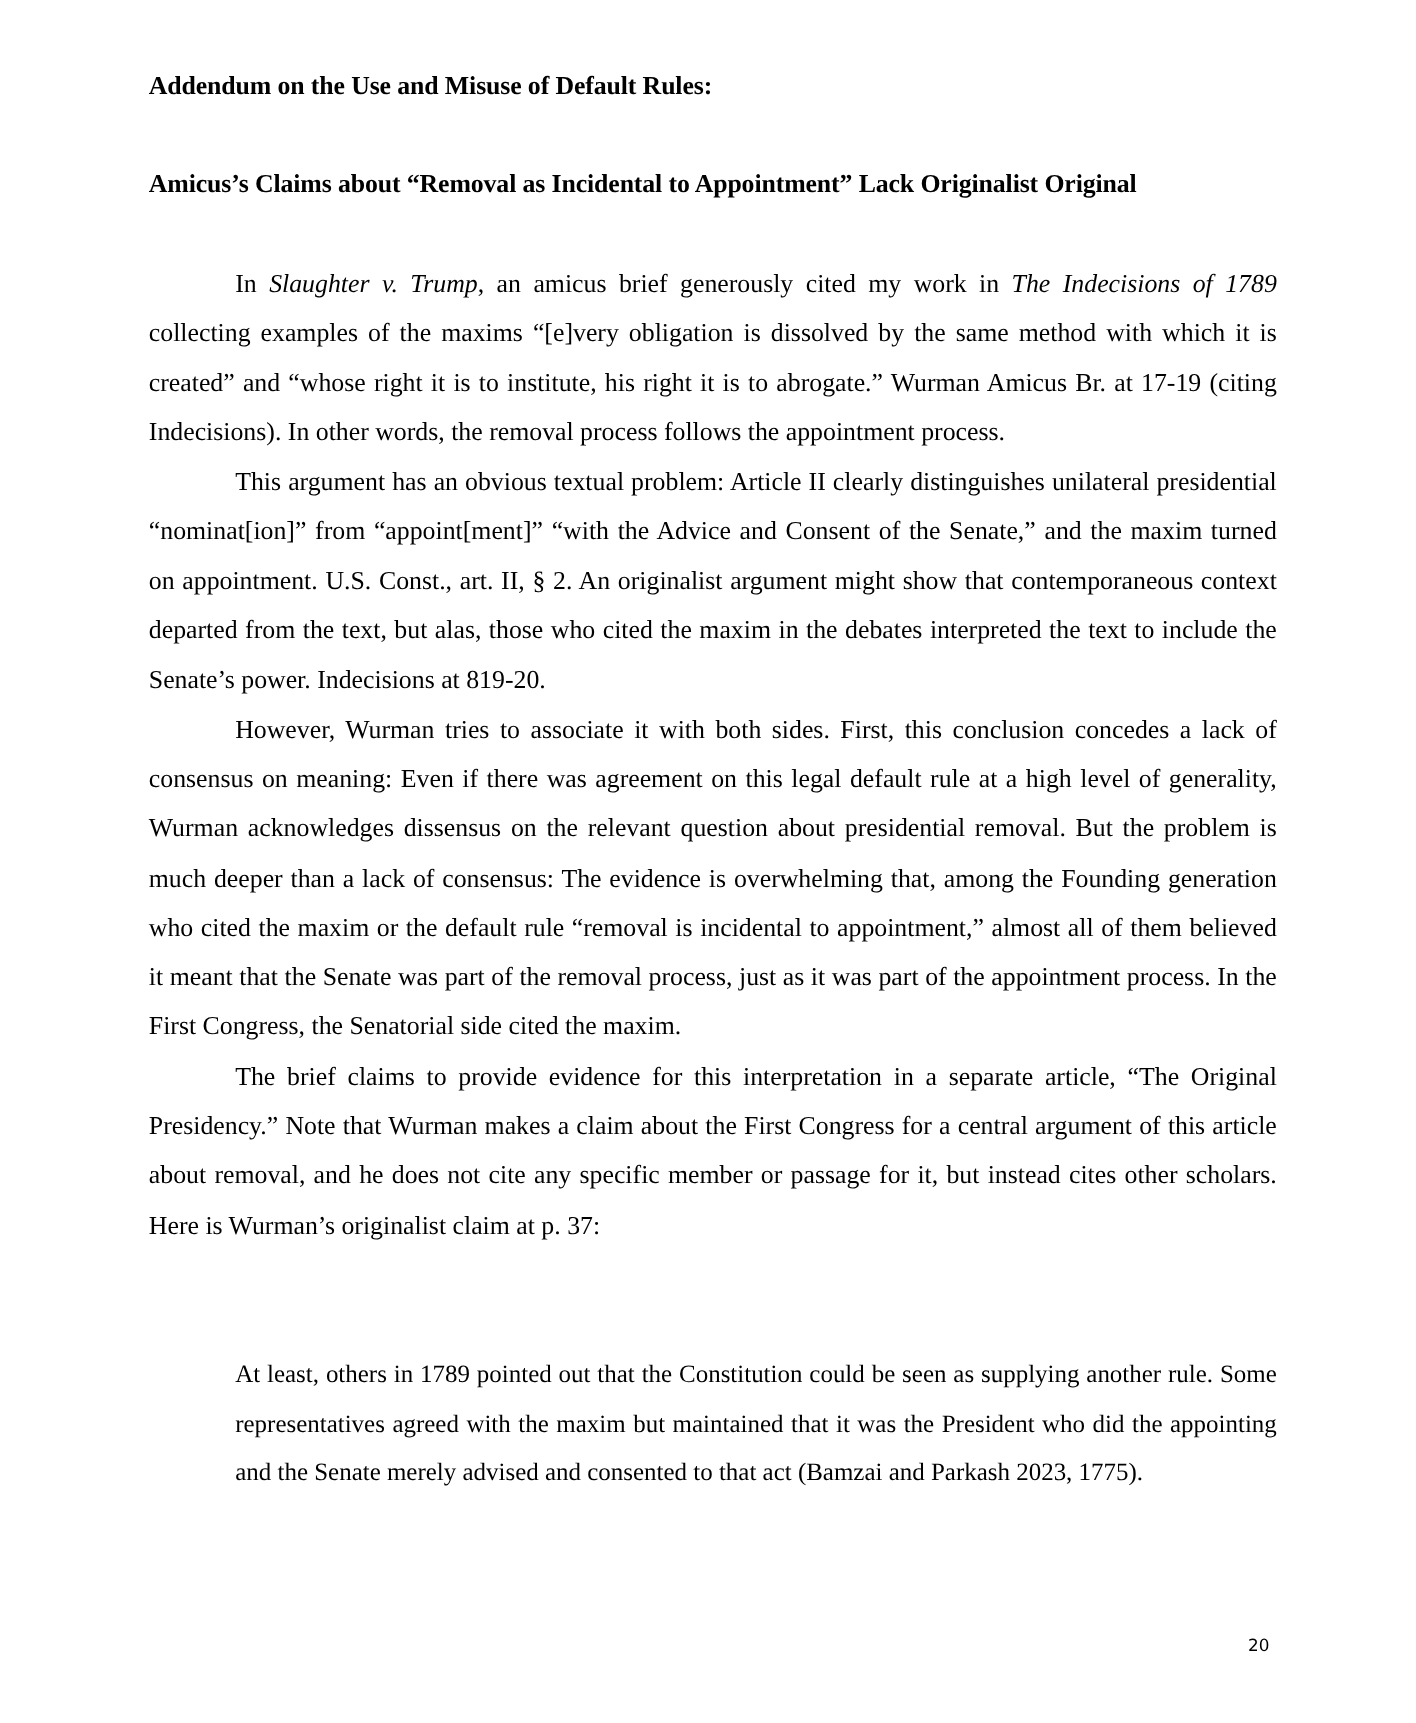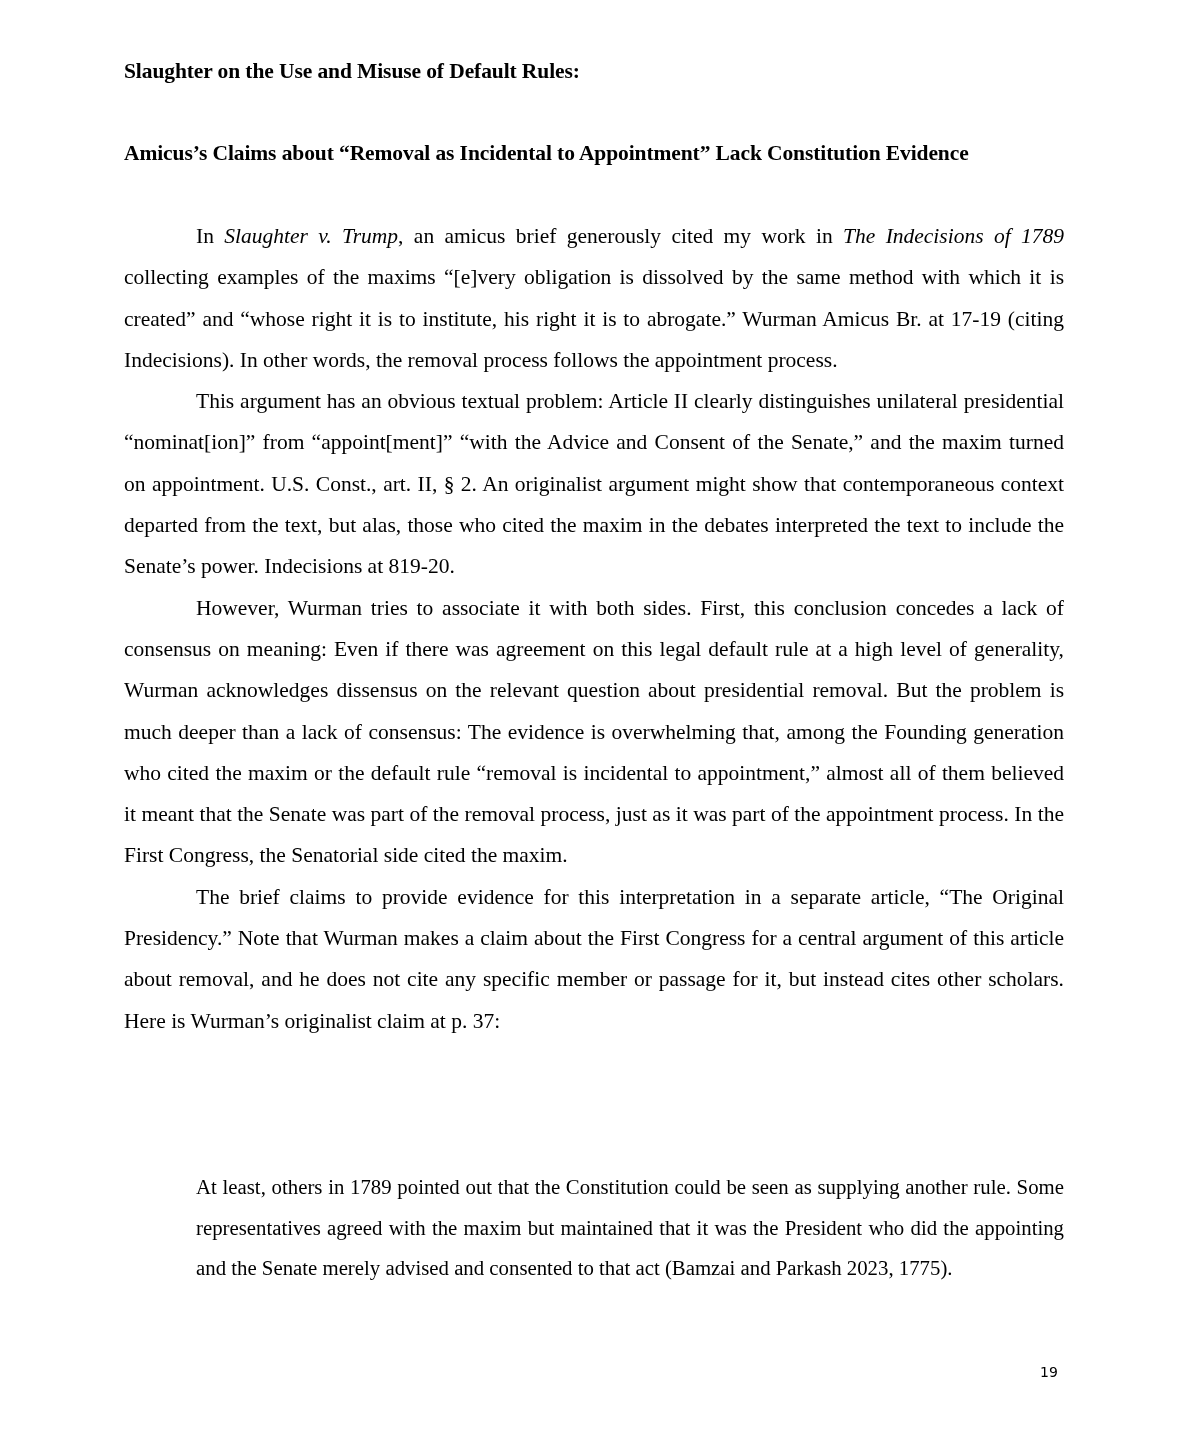--- a/index.html
+++ b/index.html
@@ -43,48 +43,48 @@
       text-align: justify;
     }
     .para {
       margin: 0;
       text-indent: 72px;
     }
     .para i { }
     .blockquote {
       position: absolute;
       left: 72px;
-      top: 1167px;
+      top: 1126px;
       width: 868px;
       font-size: 20.8px;
       line-height: 40.5px;
       text-align: justify;
       margin: 0;
     }
     .page-number {
       position: absolute;
       left: 1040px;
       top: 1362px;
       font-family: "DejaVu Sans", "Liberation Sans", sans-serif;
       font-size: 14px;
       line-height: 20px;
     }
   </style>
 </head>
 <body>
 
 <div class="page">
-  <div class="heading h1">Slaughter on the Use and Misuse of Default Rules:</div>
-  <div class="heading h2">Amicus’s Claims about “Removal as Incidental to Appointment” Lack Constitution Evidence</div>
+  <div class="heading h1">Addendum on the Use and Misuse of Default Rules:</div>
+  <div class="heading h2">Amicus’s Claims about “Removal as Incidental to Appointment” Lack Originalist Original</div>
 
   <div class="body-text">
     <p class="para"><span>In </span><i>Slaughter v. Trump</i><span>, an amicus brief generously cited my work in </span><i>The Indecisions of 1789</i><span> collecting examples of the maxims “[e]very obligation is dissolved by the same method with which it is created” and “whose right it is to institute, his right it is to abrogate.” Wurman Amicus Br. at 17-19 (citing Indecisions). In other words, the removal process follows the appointment process.</span></p>
     <p class="para"><span>This argument has an obvious textual problem: Article II clearly distinguishes unilateral presidential “nominat[ion]” from “appoint[ment]” “with the Advice and Consent of the Senate,” and the maxim turned on appointment. U.S. Const., art. II, § 2. An originalist argument might show that contemporaneous context departed from the text, but alas, those who cited the maxim in the debates interpreted the text to include the Senate’s power. Indecisions at 819-20.</span></p>
     <p class="para"><span>However, Wurman tries to associate it with both sides.  First, this conclusion concedes a lack of consensus on meaning: Even if there was agreement on this legal default rule at a high level of generality, Wurman acknowledges dissensus on the relevant question about presidential removal. But the problem is much deeper than a lack of consensus: The evidence is overwhelming that, among the Founding generation who cited the maxim or the default rule “removal is incidental to appointment,” almost all of them believed it meant that the Senate was part of the removal process, just as it was part of the appointment process. In the First Congress, the Senatorial side cited the maxim.</span></p>
     <p class="para"><span>The brief claims to provide evidence for this interpretation in a separate article, “The Original Presidency.” Note that Wurman makes a claim about the First Congress for a central argument of this article about removal, and he does not cite any specific member or passage for it, but instead cites other scholars. Here is Wurman’s originalist claim at p. 37:</span></p>
   </div>
 </div>
 
 <div class="page">
   <p class="blockquote">At least, others in 1789 pointed out that the Constitution could be seen as supplying another rule. Some representatives agreed with the maxim but maintained that it was the President who did the appointing and the Senate merely advised and consented to that act (Bamzai and Parkash 2023, 1775).</p>
 </div>
 
-<div class="page-number">19</div>
+<div class="page-number">20</div>
 
 </body></html>

